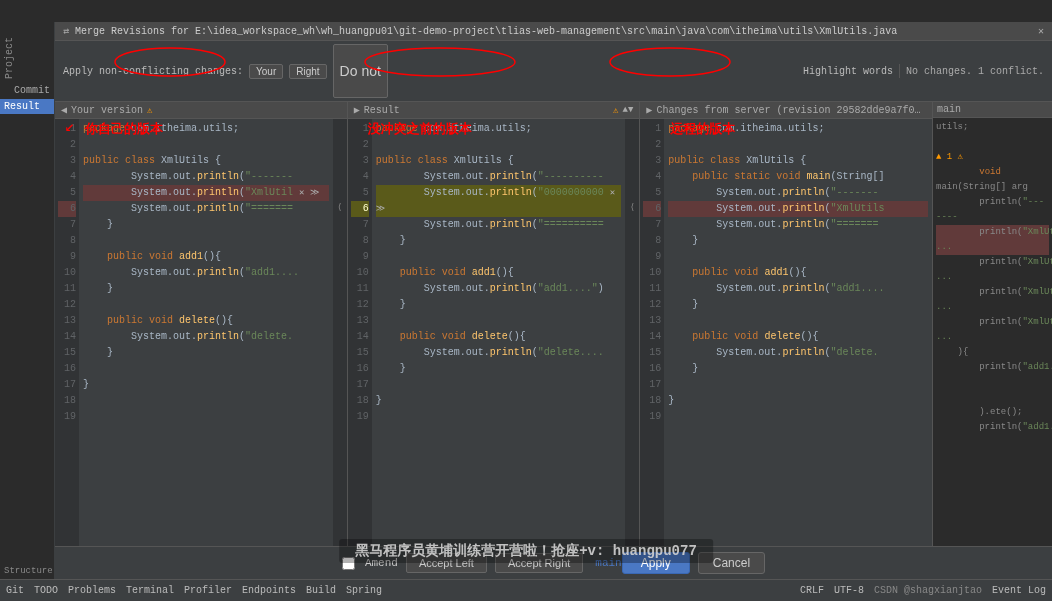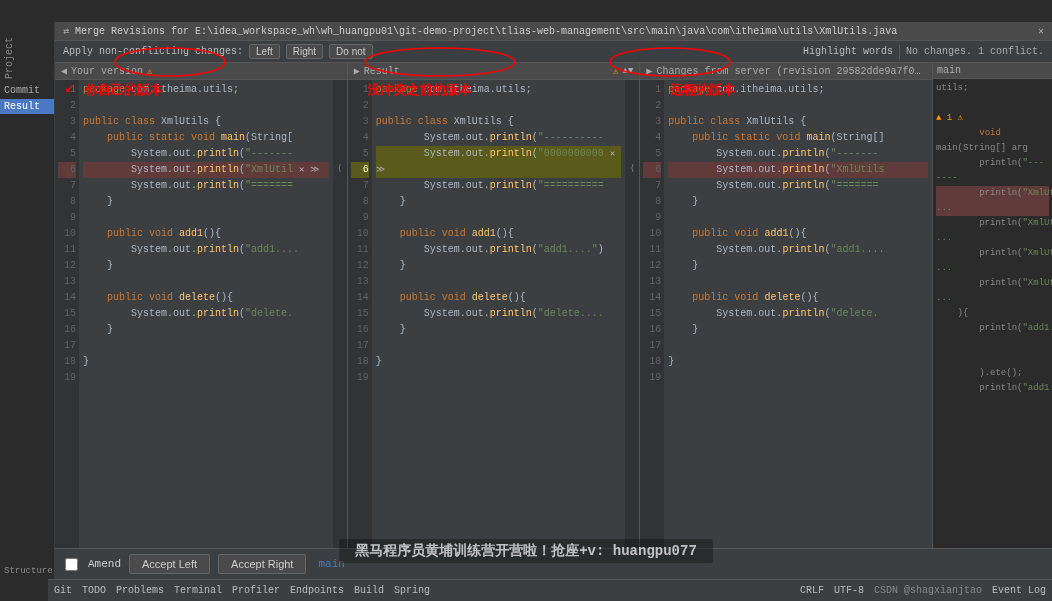--- a/index.html
+++ b/index.html
@@ -6,39 +6,39 @@
     body { font-family: 'Consolas', 'Courier New', monospace; font-size: 12px; background: #2b2b2b; color: #a9b7c6; overflow: hidden; width: 1052px; height: 601px; }
 
   </style>
 </head>
 <body>
 
 <div style="position:relative; width:1052px; height:601px; background:#2b2b2b; overflow:hidden;">
 
   <div style="position:absolute; left:0; top:22px; width:55px; bottom:22px; background:#2b2b2b; border-right:1px solid #3c3f41; display:flex; flex-direction:column; font-size:10px;">
     <div style="padding:3px 4px; color:#888; font-size:10px; writing-mode:vertical-rl; transform:rotate(180deg); height:60px; cursor:pointer;">Project</div>
-    <div style="padding:3px 4px; color:#aaa; font-size:10px; cursor:pointer;">Commit</div>
+    <div style="padding:3px 4px; color:#aaa; font-size:10px; cursor:pointer;text-align:right;">Commit</div>
     <div style="padding:2px 4px; color:#aaa; font-size:10px; cursor:pointer; background:#4a78c4; color:#fff;">Result</div>
     <div style="flex:1;"></div>
     <div style="padding:3px 4px; color:#888; font-size:9px; cursor:pointer;">Structure</div>
   </div>
 
   <div style="position:absolute; left:55px; top:22px; right:0; bottom:22px; background:#3c3f41; display:flex; flex-direction:column;">
 
     <div style="background:#4a4a4a; padding:3px 8px; font-size:10px; color:#ccc; border-bottom:1px solid #555; display:flex; align-items:center; gap:6px;">
       <span style="color:#aaa;">⇄</span>
       <span style="flex:1; overflow:hidden; text-overflow:ellipsis; white-space:nowrap;">Merge Revisions for E:\idea_workspace_wh\wh_huangpu01\git-demo-project\tlias-web-management\src\main\java\com\itheima\utils\XmlUtils.java</span>
       <span style="cursor:pointer; color:#aaa;">✕</span>
     </div>
 
     <div style="background:#3c3f41; padding:3px 8px; display:flex; align-items:center; gap:6px; border-bottom:1px solid #555; font-size:10px; color:#bbb;">
       <span>Apply non-conflicting changes:</span>
-      <button style="background:#4a4a4a; border:1px solid #666; color:#ccc; padding:1px 6px; font-size:10px; cursor:pointer; border-radius:2px;">Left</button>
+      <button style="background:#4a4a4a; border:1px solid #666; color:#ccc; padding:1px 6px; font-size:10px; cursor:pointer; border-radius:2px;">Your</button>
       <button style="background:#4a4a4a; border:1px solid #666; color:#ccc; padding:1px 6px; font-size:10px; cursor:pointer; border-radius:2px;">Right</button>
-      <button style="background:#4a4a4a; border:1px solid #666; color:#ccc; padding:1px 6px; font-size:10px; cursor:pointer; border-radius:2px;">Do not</button>
+      <button style="background:#4a4a4a; border:1px solid #666; color:#ccc; padding:18px 6px; font-size:14px; cursor:pointer; border-radius:2px;">Do not</button>
       <div style="flex:1;"></div>
       <span>Highlight words</span>
       <div style="width:1px; height:14px; background:#555;"></div>
       <span style="color:#aaa;">No changes. 1 conflict.</span>
     </div>
 
     <div style="flex:1; display:flex; overflow:hidden; position:relative;">
 
       <div style="flex:1; display:flex; flex-direction:column; border-right:1px solid #555; overflow:hidden; position:relative;">
         <div style="background:#4a4a4a; padding:2px 6px; font-size:10px; color:#aaa; border-bottom:1px solid #555; display:flex; align-items:center; gap:4px;">
@@ -69,21 +69,20 @@
               <div>15</div>
               <div>16</div>
               <div>17</div>
               <div>18</div>
               <div>19</div>
           </div>
           <div style="flex:1; font-size:10px; line-height:16px; padding:2px 4px; overflow:hidden;">
             <div style="color:#a9b7c6;"><span style="color:#cc7832;">package</span> com.itheima.utils;</div>
             <div>&nbsp;</div>
             <div><span style="color:#cc7832;">public class</span> <span style="color:#a9b7c6;">XmlUtils {</span></div>
-            <div>&nbsp;&nbsp;&nbsp;&nbsp;<span style="color:#cc7832;">public static void</span> <span style="color:#ffc66d;">main</span>(String[</div>
             <div>&nbsp;&nbsp;&nbsp;&nbsp;&nbsp;&nbsp;&nbsp;&nbsp;System.out.<span style="color:#ffc66d;">println</span>(<span style="color:#6a8759;">"-------</span></div>
             <div style="background:#613a3a;">&nbsp;&nbsp;&nbsp;&nbsp;&nbsp;&nbsp;&nbsp;&nbsp;System.out.<span style="color:#ffc66d;">println</span>(<span style="color:#6a8759;">"XmlUtil</span> <span style="color:#aaa; font-size:9px;">✕ ≫</span></div>
             <div>&nbsp;&nbsp;&nbsp;&nbsp;&nbsp;&nbsp;&nbsp;&nbsp;System.out.<span style="color:#ffc66d;">println</span>(<span style="color:#6a8759;">"=======</span></div>
             <div>&nbsp;&nbsp;&nbsp;&nbsp;}</div>
             <div>&nbsp;</div>
             <div>&nbsp;&nbsp;&nbsp;&nbsp;<span style="color:#cc7832;">public void</span> <span style="color:#ffc66d;">add1</span>(){</div>
             <div>&nbsp;&nbsp;&nbsp;&nbsp;&nbsp;&nbsp;&nbsp;&nbsp;System.out.<span style="color:#ffc66d;">println</span>(<span style="color:#6a8759;">"add1....</span></div>
             <div>&nbsp;&nbsp;&nbsp;&nbsp;}</div>
             <div>&nbsp;</div>
             <div>&nbsp;&nbsp;&nbsp;&nbsp;<span style="color:#cc7832;">public void</span> <span style="color:#ffc66d;">delete</span>(){</div>
@@ -234,34 +233,38 @@
           <div>&nbsp;&nbsp;&nbsp;&nbsp;){</div>
           <div>&nbsp;&nbsp;&nbsp;&nbsp;&nbsp;&nbsp;&nbsp;&nbsp;println(<span style="color:#6a8759;">"add1...."</span>);</div>
           <div>&nbsp;</div>
           <div>&nbsp;</div>
           <div>&nbsp;&nbsp;&nbsp;&nbsp;&nbsp;&nbsp;&nbsp;&nbsp;).ete();</div>
           <div>&nbsp;&nbsp;&nbsp;&nbsp;&nbsp;&nbsp;&nbsp;&nbsp;println(<span style="color:#6a8759;">"add1...."</span>);</div>
         </div>
       </div>
     </div>
 
-    <div style="background:#3c3f41; padding:5px 10px; display:flex; align-items:center; justify-content:flex-start; border-top:1px solid #555;">
+    <div style="background:#3c3f41; padding:5px 10px; display:flex; align-items:center; justify-content:center; border-top:1px solid #555;">
       <div style="display:flex; gap:8px; align-items:center;">
         <input type="checkbox" style="margin-right: 2px;">
         <label style="font-size:11px; color:#ccc;">Amend</label>
         <button style="background:#4a4a4a; border:1px solid #666; color:#ccc; padding:3px 12px; font-size:11px; cursor:pointer; border-radius:2px;">Accept Left</button>
         <button style="background:#4a4a4a; border:1px solid #666; color:#ccc; padding:3px 12px; font-size:11px; cursor:pointer; border-radius:2px;">Accept Right</button>
         <span style="font-size:11px; color:#4a78c4; margin-left:4px;">main</span>
       </div>
+      <div style="display:flex; gap:8px;">
+        <button style="background:#4a78c4; border:1px solid #3a68b4; color:#fff; padding:3px 18px; font-size:12px; cursor:pointer; border-radius:3px;">Apply</button>
+        <button style="background:#4a4a4a; border:1px solid #666; color:#ccc; padding:3px 14px; font-size:12px; cursor:pointer; border-radius:3px;">Cancel</button>
+      </div>
     </div>
   </div>
 
   <div style="position:absolute; bottom:38px; left:50%; transform:translateX(-50%); font-size:14px; font-weight:bold; color:rgba(210,210,210,0.9); white-space:nowrap; z-index:200; pointer-events:none; background:rgba(0,0,0,0.3); padding:3px 16px; border-radius:3px;">黑马程序员黄埔训练营开营啦！抢座+v: huangpu077</div>
 
-  <div style="position:absolute; bottom:0; left:0; right:0; height:22px; background:#3c3f41; display:flex; align-items:center; padding:0 6px; font-size:10px; color:#bbb; gap:10px; border-top:1px solid #555;margin-left:48px;">
+  <div style="position:absolute; bottom:0; left:0; right:0; height:22px; background:#3c3f41; display:flex; align-items:center; padding:0 6px; font-size:10px; color:#bbb; gap:10px; border-top:1px solid #555;">
     <span style="cursor:pointer;">Git</span>
     <span style="cursor:pointer;">TODO</span>
     <span style="cursor:pointer;">Problems</span>
     <span style="cursor:pointer;">Terminal</span>
     <span style="cursor:pointer;">Profiler</span>
     <span style="cursor:pointer;">Endpoints</span>
     <span style="cursor:pointer;">Build</span>
     <span style="cursor:pointer;">Spring</span>
     <div style="flex:1;"></div>
     <span style="cursor:pointer;">CRLF</span>

